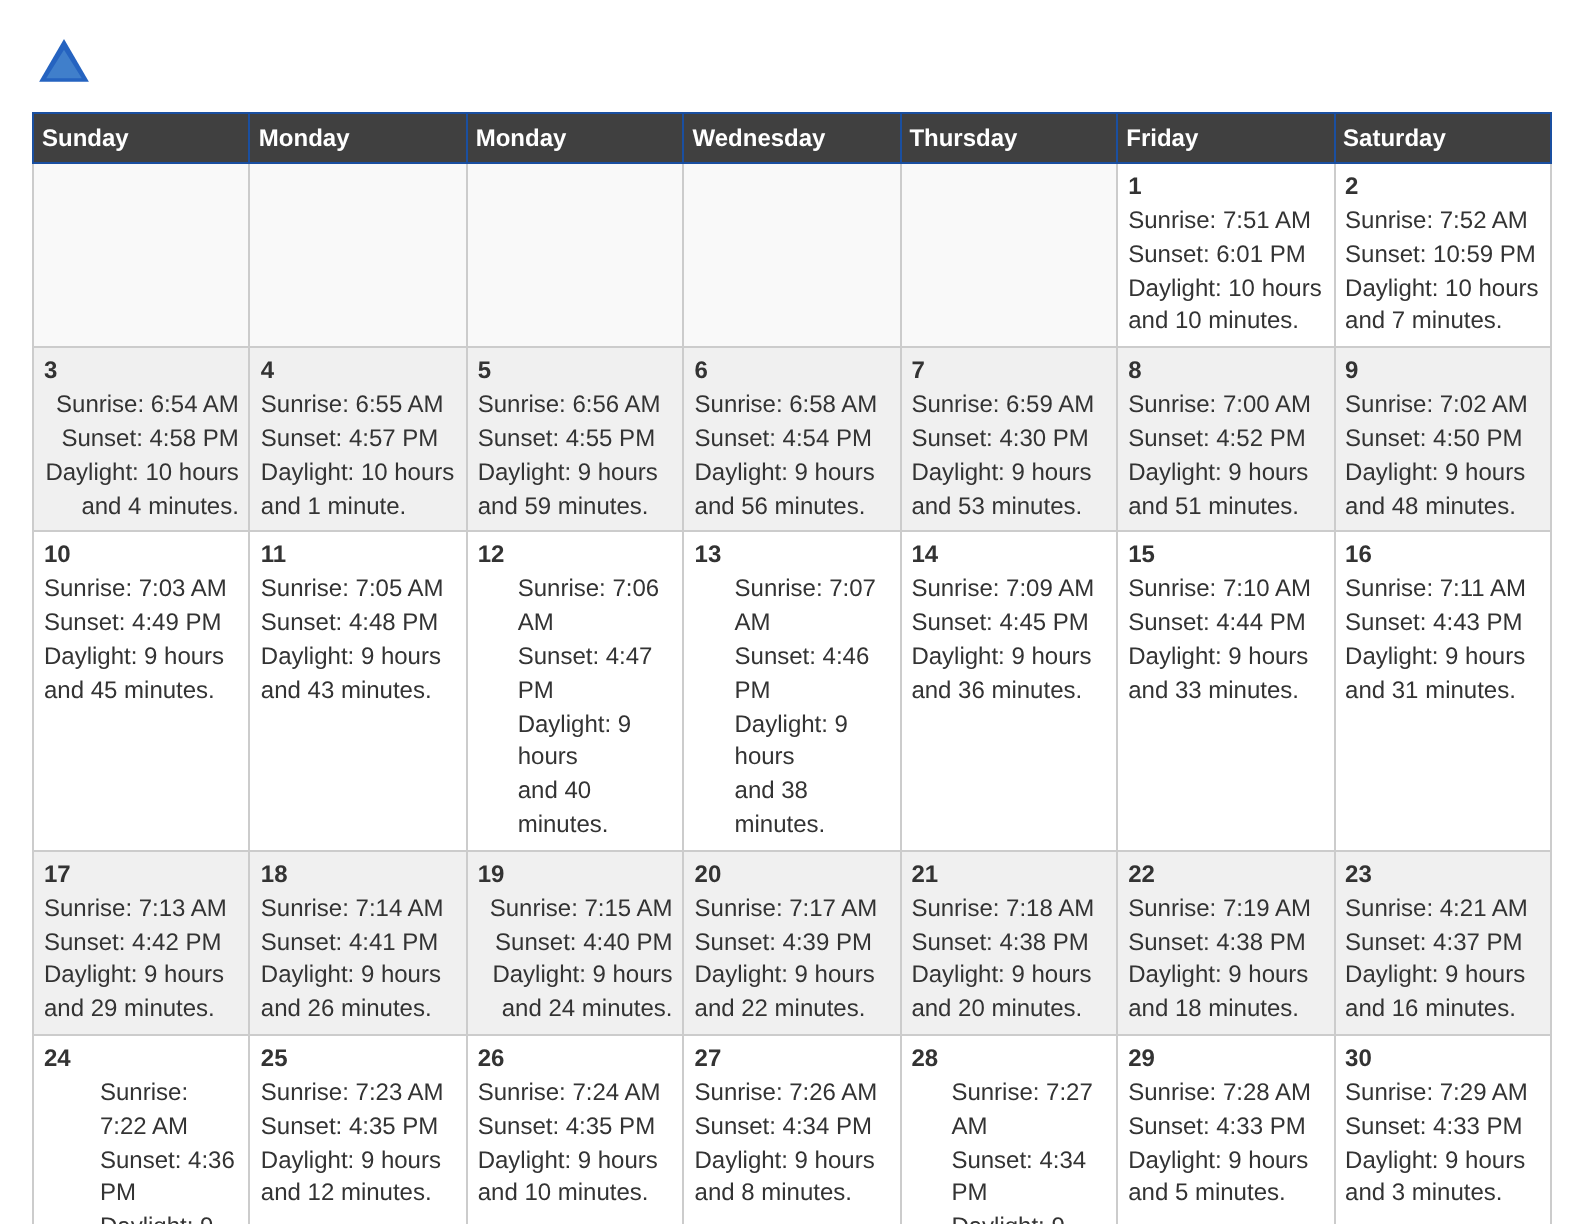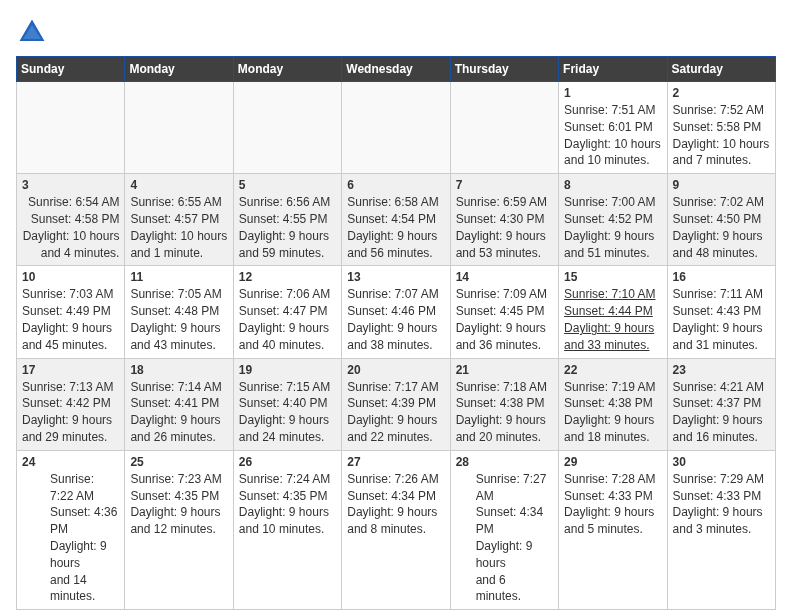--- a/index.html
+++ b/index.html
@@ -129,21 +129,21 @@
           <td>
             <span class="day-number">1</span>
             <div class="day-info" style="white-space: pre-line;">Sunrise: 7:51 AM
 Sunset: 6:01 PM
 Daylight: 10 hours
 and 10 minutes.</div>
           </td>
           <td>
             <span class="day-number">2</span>
             <div class="day-info" style="white-space: pre-line;">Sunrise: 7:52 AM
-Sunset: 5:58 PM
+Sunset: 10:59 PM
 Daylight: 10 hours
 and 7 minutes.</div>
           </td>
         </tr>
         <tr>
           <td class="shaded">
             <span class="day-number">3</span>
             <div class="day-info" style="white-space: pre-line; text-align: right;">Sunrise: 6:54 AM
 Sunset: 4:58 PM
 Daylight: 10 hours
@@ -202,42 +202,42 @@
           </td>
           <td>
             <span class="day-number">11</span>
             <div class="day-info" style="white-space: pre-line;">Sunrise: 7:05 AM
 Sunset: 4:48 PM
 Daylight: 9 hours
 and 43 minutes.</div>
           </td>
           <td>
             <span class="day-number">12</span>
-            <div class="day-info" style="white-space: pre-line;">Sunrise: 7:06 AM
+            <div class="day-info" style="white-space: pre-line; margin-left: 20px;">Sunrise: 7:06 AM
 Sunset: 4:47 PM
 Daylight: 9 hours
 and 40 minutes.</div>
           </td>
           <td>
             <span class="day-number">13</span>
-            <div class="day-info" style="white-space: pre-line;">Sunrise: 7:07 AM
+            <div class="day-info" style="white-space: pre-line; margin-left: 20px;">Sunrise: 7:07 AM
 Sunset: 4:46 PM
 Daylight: 9 hours
 and 38 minutes.</div>
           </td>
           <td>
             <span class="day-number">14</span>
             <div class="day-info" style="white-space: pre-line;">Sunrise: 7:09 AM
 Sunset: 4:45 PM
 Daylight: 9 hours
 and 36 minutes.</div>
           </td>
           <td>
             <span class="day-number">15</span>
-            <div class="day-info" style="white-space: pre-line; text-decoration: underline;">Sunrise: 7:10 AM
+            <div class="day-info" style="white-space: pre-line;">Sunrise: 7:10 AM
 Sunset: 4:44 PM
 Daylight: 9 hours
 and 33 minutes.</div>
           </td>
           <td>
             <span class="day-number">16</span>
             <div class="day-info" style="white-space: pre-line;">Sunrise: 7:11 AM
 Sunset: 4:43 PM
 Daylight: 9 hours
 and 31 minutes.</div>
@@ -253,21 +253,21 @@
           </td>
           <td class="shaded">
             <span class="day-number">18</span>
             <div class="day-info" style="white-space: pre-line;">Sunrise: 7:14 AM
 Sunset: 4:41 PM
 Daylight: 9 hours
 and 26 minutes.</div>
           </td>
           <td class="shaded">
             <span class="day-number">19</span>
-            <div class="day-info" style="white-space: pre-line;">Sunrise: 7:15 AM
+            <div class="day-info" style="white-space: pre-line; text-align: right;">Sunrise: 7:15 AM
 Sunset: 4:40 PM
 Daylight: 9 hours
 and 24 minutes.</div>
           </td>
           <td class="shaded">
             <span class="day-number">20</span>
             <div class="day-info" style="white-space: pre-line;">Sunrise: 7:17 AM
 Sunset: 4:39 PM
 Daylight: 9 hours
 and 22 minutes.</div>

